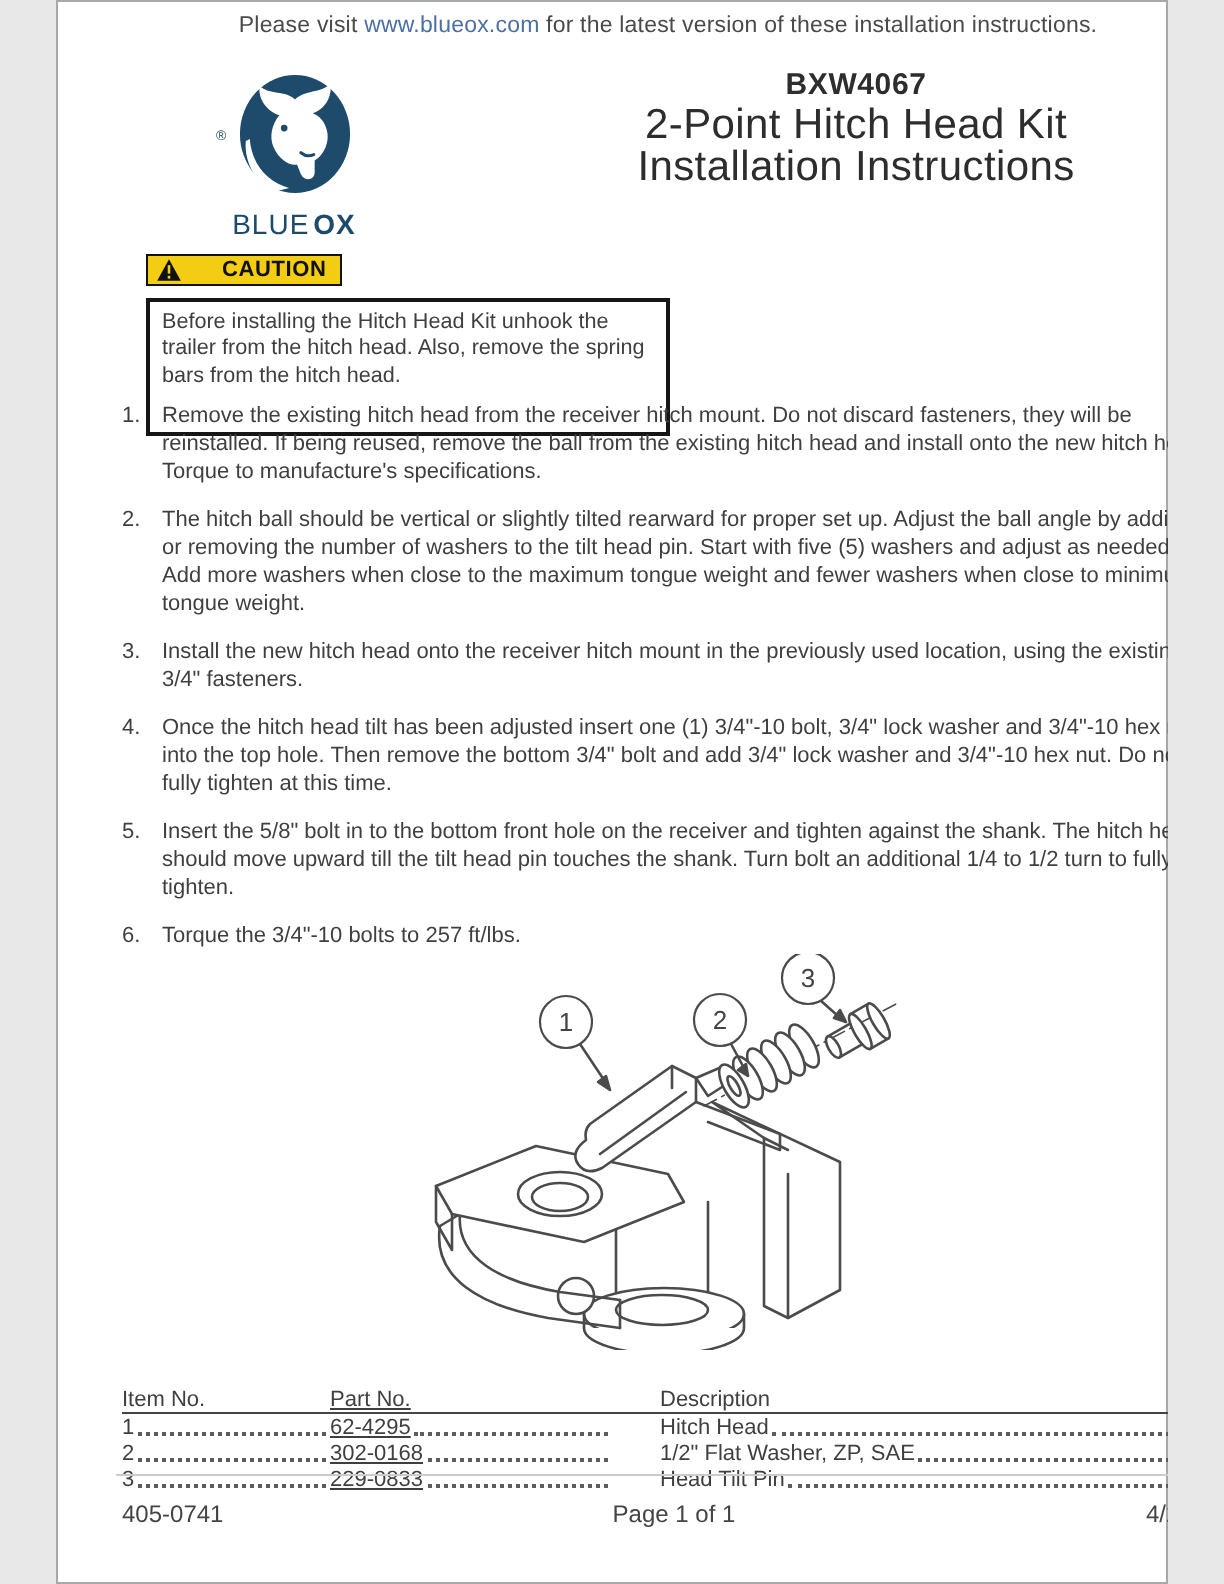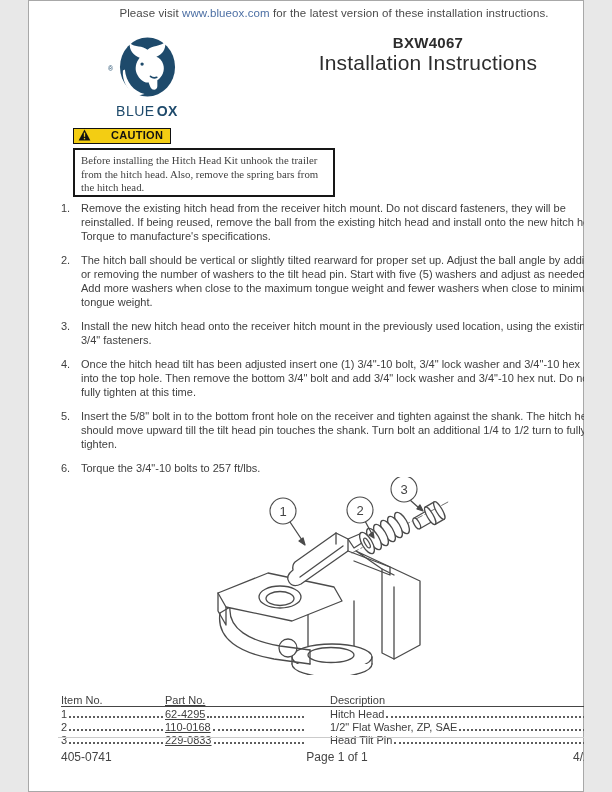--- a/index.html
+++ b/index.html
@@ -22,22 +22,22 @@
   .logo .wordmark .w2 { font-weight:700; margin-left:2px; }
   
   .titleblock { position:absolute; left:230px; top:34px; width:340px; text-align:center; color:#2d2d2d; }
   .titleblock .model { font-size:15px; font-weight:700; letter-spacing:0.3px; }
   .titleblock .t1, .titleblock .t2 { font-size:21px; font-weight:400; line-height:19px; margin-top:2px; letter-spacing:0.2px; }
   
   .caution { position:absolute; left:45px; top:127px; width:262px; }
   .caution-label { display:inline-flex; align-items:center; gap:20px;
       background:#f3cd13; border:1.6px solid #111; padding:0.5px 7px 1.5px 4px;
       font-weight:700; font-size:11px; color:#111; letter-spacing:0.3px; }
-  .caution-box { margin-top:3px; border:2px solid #161616; padding:4px 6px 0 6px;
-      font-size:10.8px; line-height:13.5px; color:#3f3f3f;font-family:Liberation Serif, serif; }
+  .caution-box { margin-top:3px; border:2px solid #161616; padding:4px 6px 21px 6px;
+      font-size:10.8px; line-height:13.5px; color:#3f3f3f; }
   
   .steps { position:absolute; left:33px; top:201px; width:546px; }
   .step { display:flex; margin-bottom:10px; font-size:11px; line-height:14px; }
   .step .num { width:20px; flex:0 0 20px; }
   .step .txt { flex:1; }
   
   .diagram { position:absolute; left:168px; top:477px; width:270px; height:198px; }
   
   .ptable { position:absolute; left:33px; top:693px; width:552px; font-size:11px; color:#3f3f3f; }
   .prow, .phead { display:flex; align-items:flex-end; height:13px; }
@@ -67,20 +67,21 @@
       <path d="M7,33 C8,46 16,55 27,58 L19,60 C10,55 4,45 5,34 Z" fill="#ffffff"></path>
       <path d="M30,13 C25,8 17,11 12,6 C11,13 16,19 22,21 C18,26 17,32 19,37 C22,44 28,47 31,46 L33,51 C35,55 40,54 40,50 L40,44 C45,41 48,34 46,28 C45,24 42,21 39,20 C45,18 49,12 48,5 C43,10 35,8 30,13 Z" fill="#ffffff"></path>
       <circle cx="24.5" cy="27.5" r="1.7" fill="#1e4a6b"></circle>
       <path d="M33,40 q3,2.5 6.5,1" stroke="#1e4a6b" stroke-width="1.6" fill="none" stroke-linecap="round"></path>
     </svg>
     <div class="wordmark"><span class="w1">BLUE</span><span class="w2">OX</span></div>
   </div>
 
   <div class="titleblock">
     <div class="model">BXW4067</div>
+    <div class="t1">2-Point Hitch Head Kit</div>
     <div class="t2">Installation Instructions</div>
   </div>
 
   <div class="caution">
     <div class="caution-label">
       <svg width="13" height="12" viewBox="0 0 13 12">
         <path d="M6.5,0.6 L12.4,11.4 L0.6,11.4 Z" fill="#111111"></path>
         <rect x="5.85" y="3.6" width="1.3" height="4.2" fill="#f3cd13"></rect>
         <rect x="5.85" y="8.9" width="1.3" height="1.4" fill="#f3cd13"></rect>
       </svg>
@@ -206,21 +207,21 @@
           <span class="dots"></span>
         </span>
       <span class="pc4">1</span>
     </div>
     <div class="prow">
       <span class="pc1">
           <span>2</span>
           <span class="dots"></span>
         </span>
       <span class="pc2">
-          <span>110-0168</span>
+          <span>302-0168</span>
           <span class="dots"></span>
         </span>
       <span class="pc3">
           <span>1/2" Flat Washer, ZP, SAE</span>
           <span class="dots"></span>
         </span>
       <span class="pc4">7</span>
     </div>
     <div class="prow">
       <span class="pc1">

